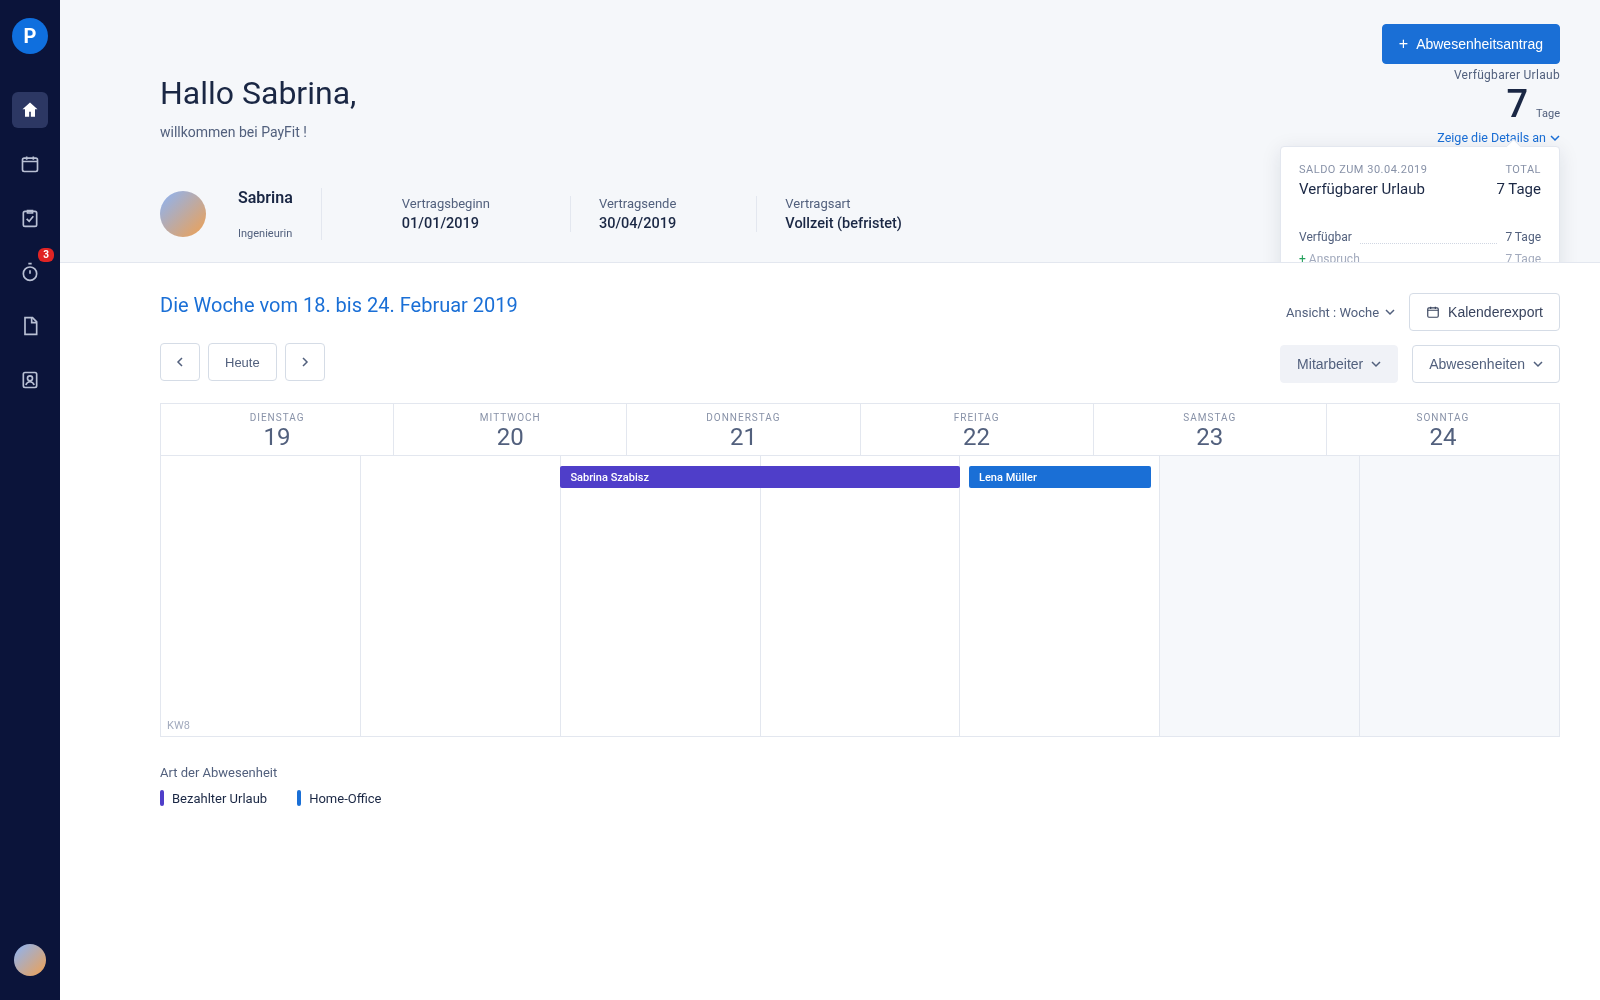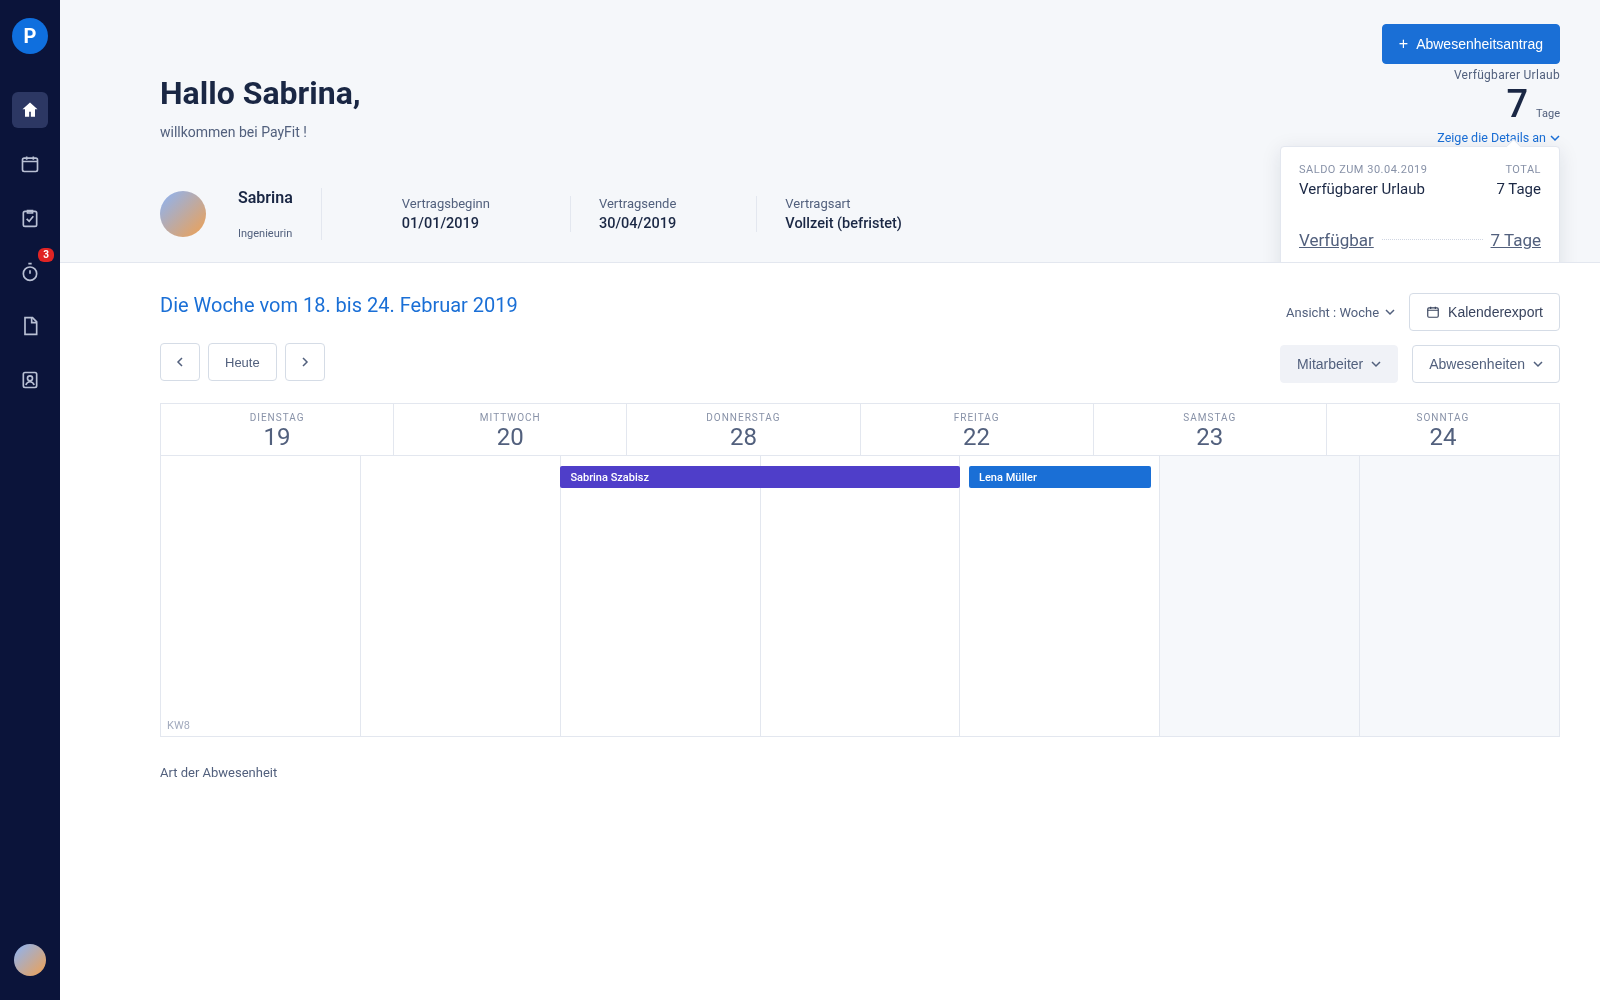--- a/index.html
+++ b/index.html
@@ -17,34 +17,34 @@
   .sidebar-avatar { width: 32px; height: 32px; border-radius: 50%; position: absolute; bottom: 24px; background: linear-gradient(135deg,#8ab4f8,#f0a050); }
 
   
   .main { flex: 1; overflow: hidden; display:flex; flex-direction:column; }
   .topbar { padding: 24px 40px 0 40px; display:flex; justify-content:flex-end; background: #f5f7fa; }
   .btn { display: inline-flex; align-items: center; gap: 8px; border-radius: 4px; border: 1px solid #d5dce6; background: #fff; color: #39445e; padding: 10px 16px; font-size: 14px; cursor: pointer; }
   .btn-primary { background: #1a6fd6; border-color: #1a6fd6; color: #fff; }
   .btn .plus { font-weight: 400; font-size: 16px; }
 
   .hero { padding: 10px 40px 30px 100px; position: relative; }
-  .greeting { font-size: 32px; font-weight: 700; color: #1a2744; }
+  .greeting { font-size: 32px; font-weight: 400; color: #1a2744; }
   .subtitle { font-size: 14px; color: #52607d; margin-top: 12px; }
 
   .avail-box { position: absolute; right: 40px; top: 4px; text-align: right; }
   .avail-label { font-size: 12px; color: #52607d; letter-spacing: .3px; }
   .avail-value { font-size: 38px; font-weight: 500; color: #1a2744; margin-top: 2px; }
   .avail-unit { font-size: 11px; color: #52607d; margin-left: 4px; }
   .avail-link { font-size: 12.5px; color: #1a6fd6; margin-top: 4px; cursor: pointer; display:inline-flex; align-items:center; gap:4px;}
 
   .tooltip { position: absolute; right: 40px; top: 82px; width: 280px; background: #fff; border: 1px solid #e3e7ef; border-radius: 4px; box-shadow: 0 4px 20px rgba(17,30,60,.1); padding: 16px 18px; font-size: 13px; }
   .tooltip::before { content:""; position:absolute; top:-6px; right: 40px; width:10px; height:10px; background:#fff; border-left:1px solid #e3e7ef; border-top:1px solid #e3e7ef; transform: rotate(45deg);}
   .tooltip-head { display:flex; justify-content: space-between; color:#8892a8; font-size:11px; letter-spacing:.5px; }
   .tooltip-main { display:flex; justify-content: space-between; margin-top:4px; font-size:15px; color:#1a2744; padding-bottom:14px; border-bottom:0; margin-bottom:14px;}
-  .tooltip-row { display:flex; justify-content: space-between; align-items:flex-start; color:#52607d; font-size:17px; padding: 4px 0; text-decoration: underline; }
+  .tooltip-row { display:flex; justify-content: space-between; align-items:flex-end; color:#52607d; font-size:12px; padding: 4px 0; }
   .dots { flex:1; border-bottom: 1px dotted #d0d6e2; margin: 0 8px; height: 10px;}
   .tooltip-row .plus-sign { color:#23a05b; }
   .tooltip-row.fade { color:#a2aabd; }
   
   
   .summary { display:flex; align-items:center; padding: 18px 40px 22px 100px; gap: 52px; }
   .avatar-big { width: 46px; height: 46px; border-radius: 50%; background: linear-gradient(135deg,#8ab4f8,#f0a050); flex-shrink:0; margin-right: -24px;}
   .summary-item { padding: 0 28px; }
   .summary-item.first { border-right: 1px solid #e3e7ef; padding-left: 4px;}
   .summary-item + .summary-item { border-left: 1px solid #e3e7ef; }
@@ -265,21 +265,21 @@
             <div class="cal-head-cell">
               <div class="dow">Dienstag</div>
               <div class="dom">19</div>
             </div>
             <div class="cal-head-cell">
               <div class="dow">Mittwoch</div>
               <div class="dom">20</div>
             </div>
             <div class="cal-head-cell">
               <div class="dow">Donnerstag</div>
-              <div class="dom">28</div>
+              <div class="dom">21</div>
             </div>
             <div class="cal-head-cell">
               <div class="dow">Freitag</div>
               <div class="dom">22</div>
             </div>
             <div class="cal-head-cell">
               <div class="dow">Samstag</div>
               <div class="dom">23</div>
             </div>
             <div class="cal-head-cell">
@@ -295,15 +295,25 @@
             <div class="cal-cell"></div>
             <div class="cal-cell"></div>
             <div class="cal-cell wknd"></div>
             <div class="cal-cell wknd"></div>
             <div class="event purple" style="left: 28.57%; width: 28.57%;">Sabrina Szabisz</div>
             <div class="event blue" style="left: 57.8%; width: 13%; text-align: right;">Lena Müller</div>
           </div>
       </div>
 
       <div class="legend-title">Art der Abwesenheit</div>
+      <div class="legend-items" id="legend-items">
+          <div class="legend-item">
+            <span class="legend-sw" style="background:#4f3ec9"></span>
+            <span>Bezahlter Urlaub</span>
+          </div>
+          <div class="legend-item">
+            <span class="legend-sw" style="background:#1a6fd6"></span>
+            <span>Home-Office</span>
+          </div>
+        </div>
     </div>
   </div>
 </div>
 
 </body></html>

